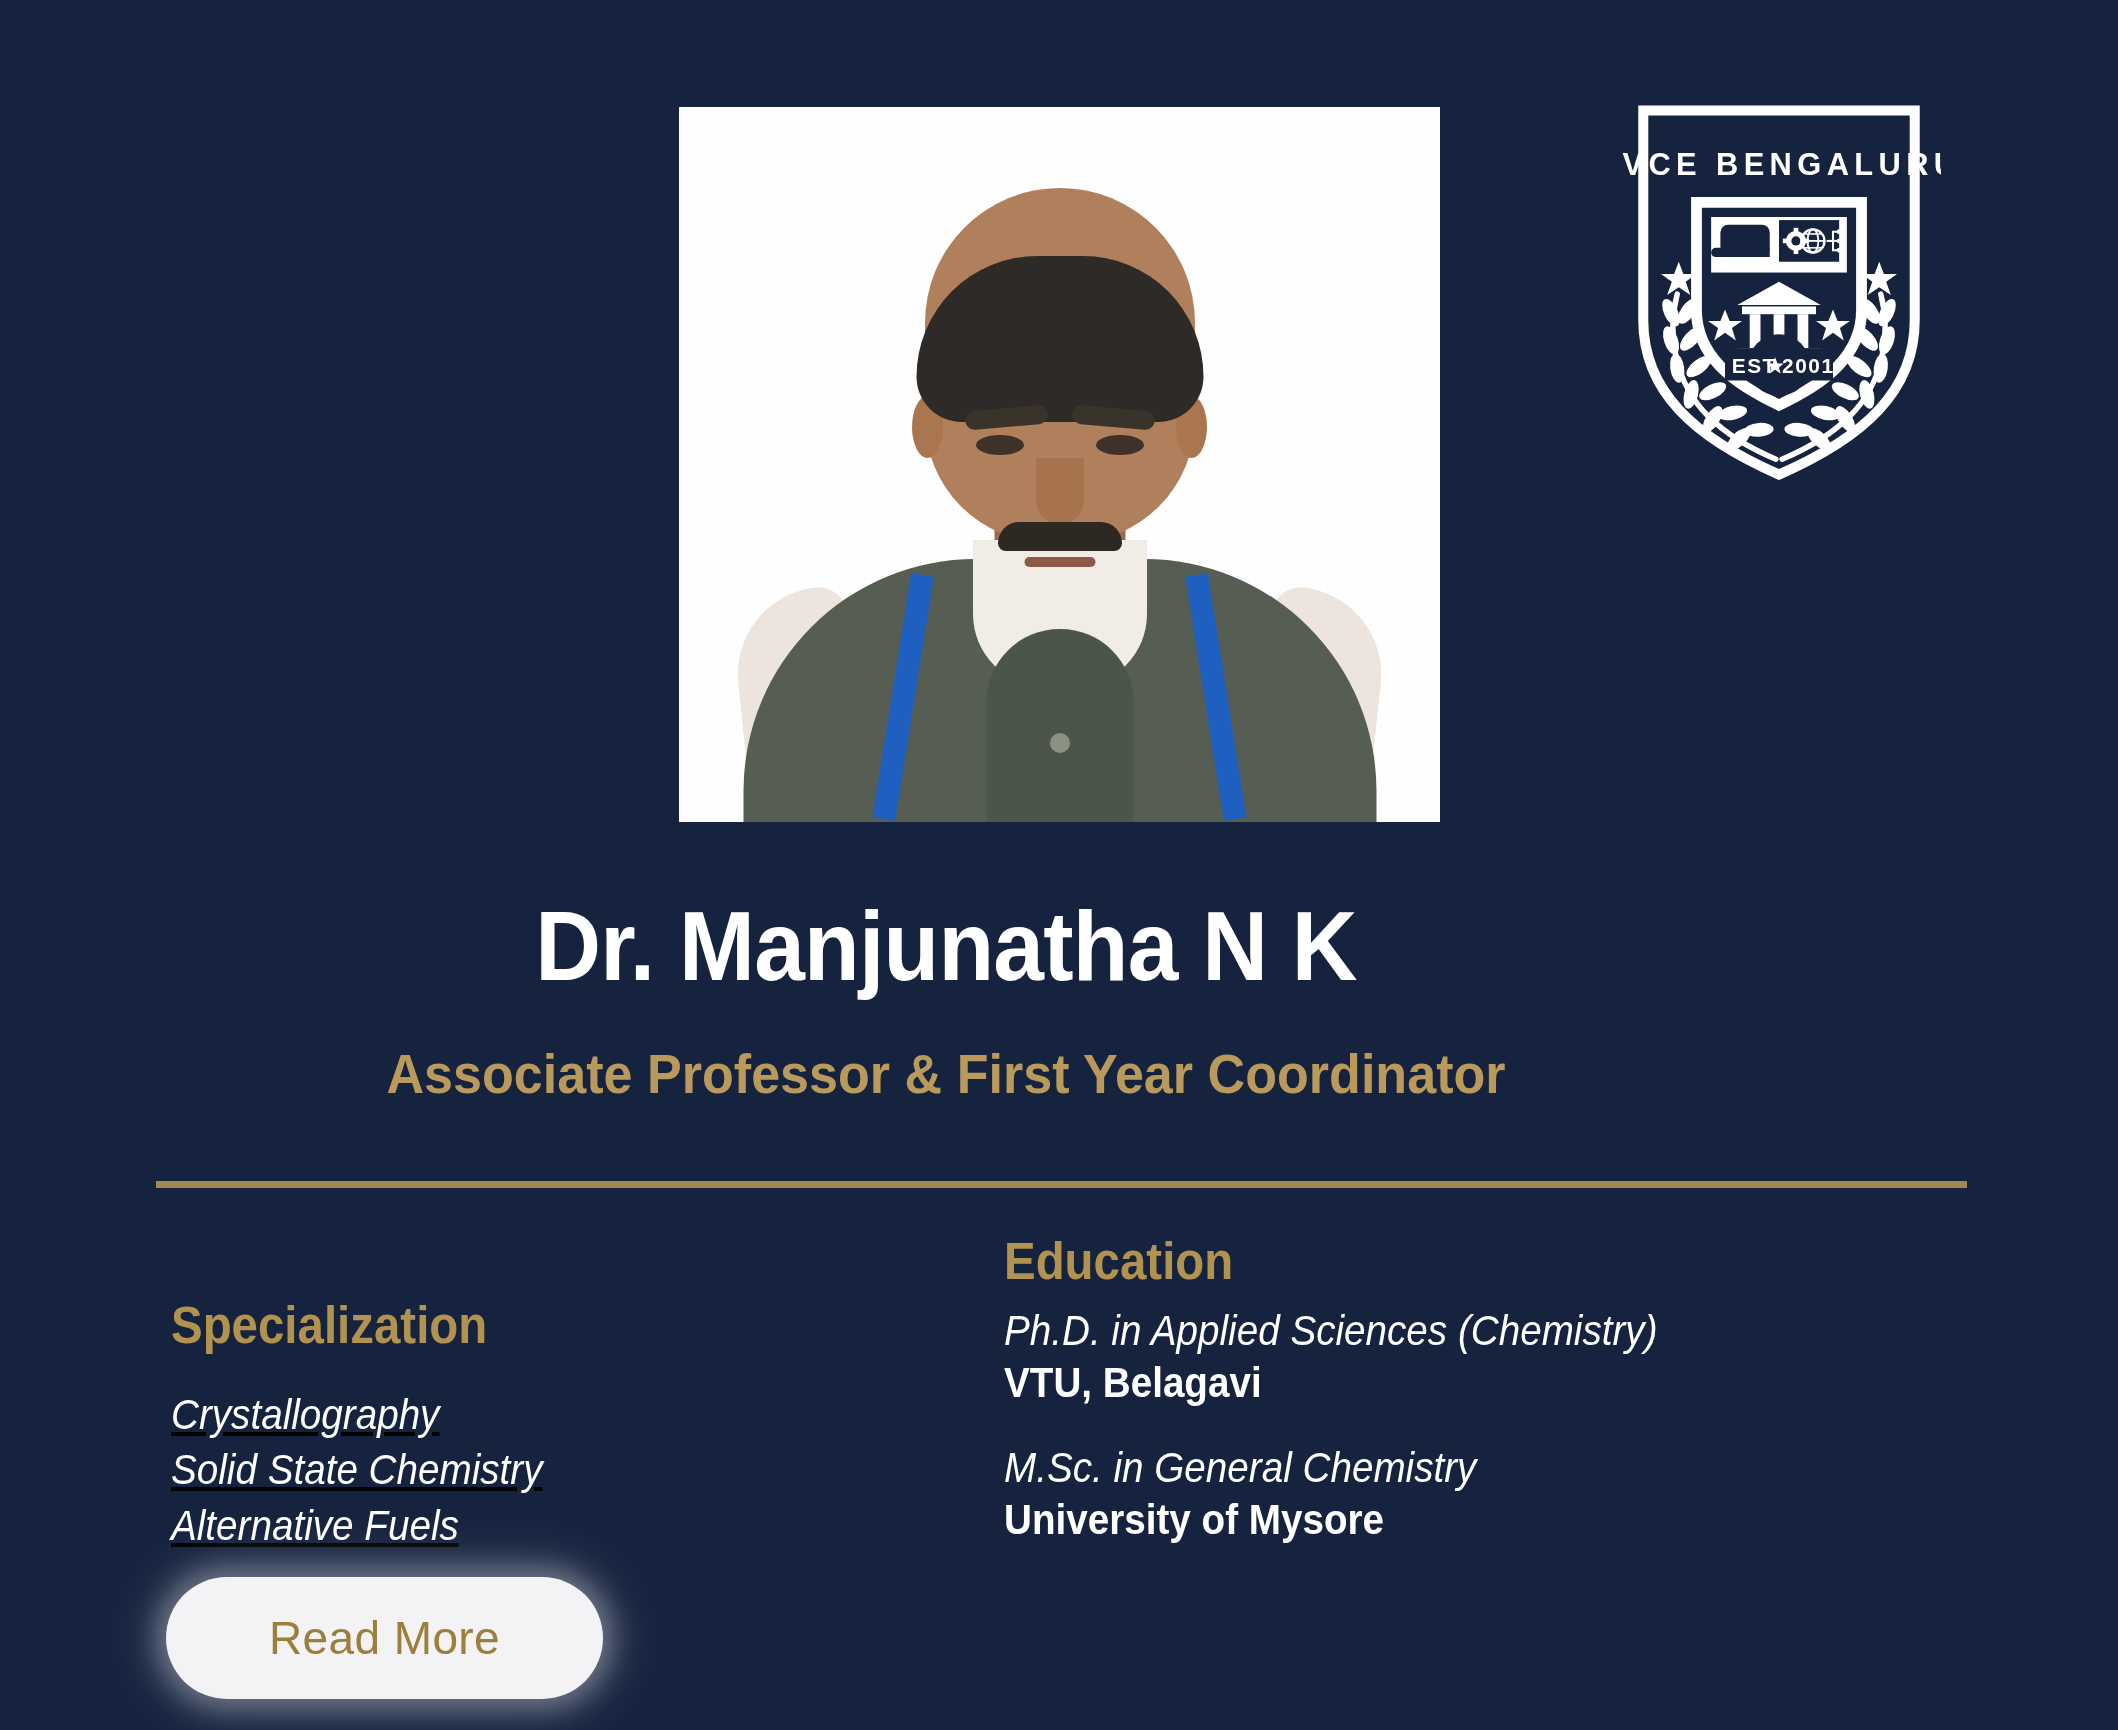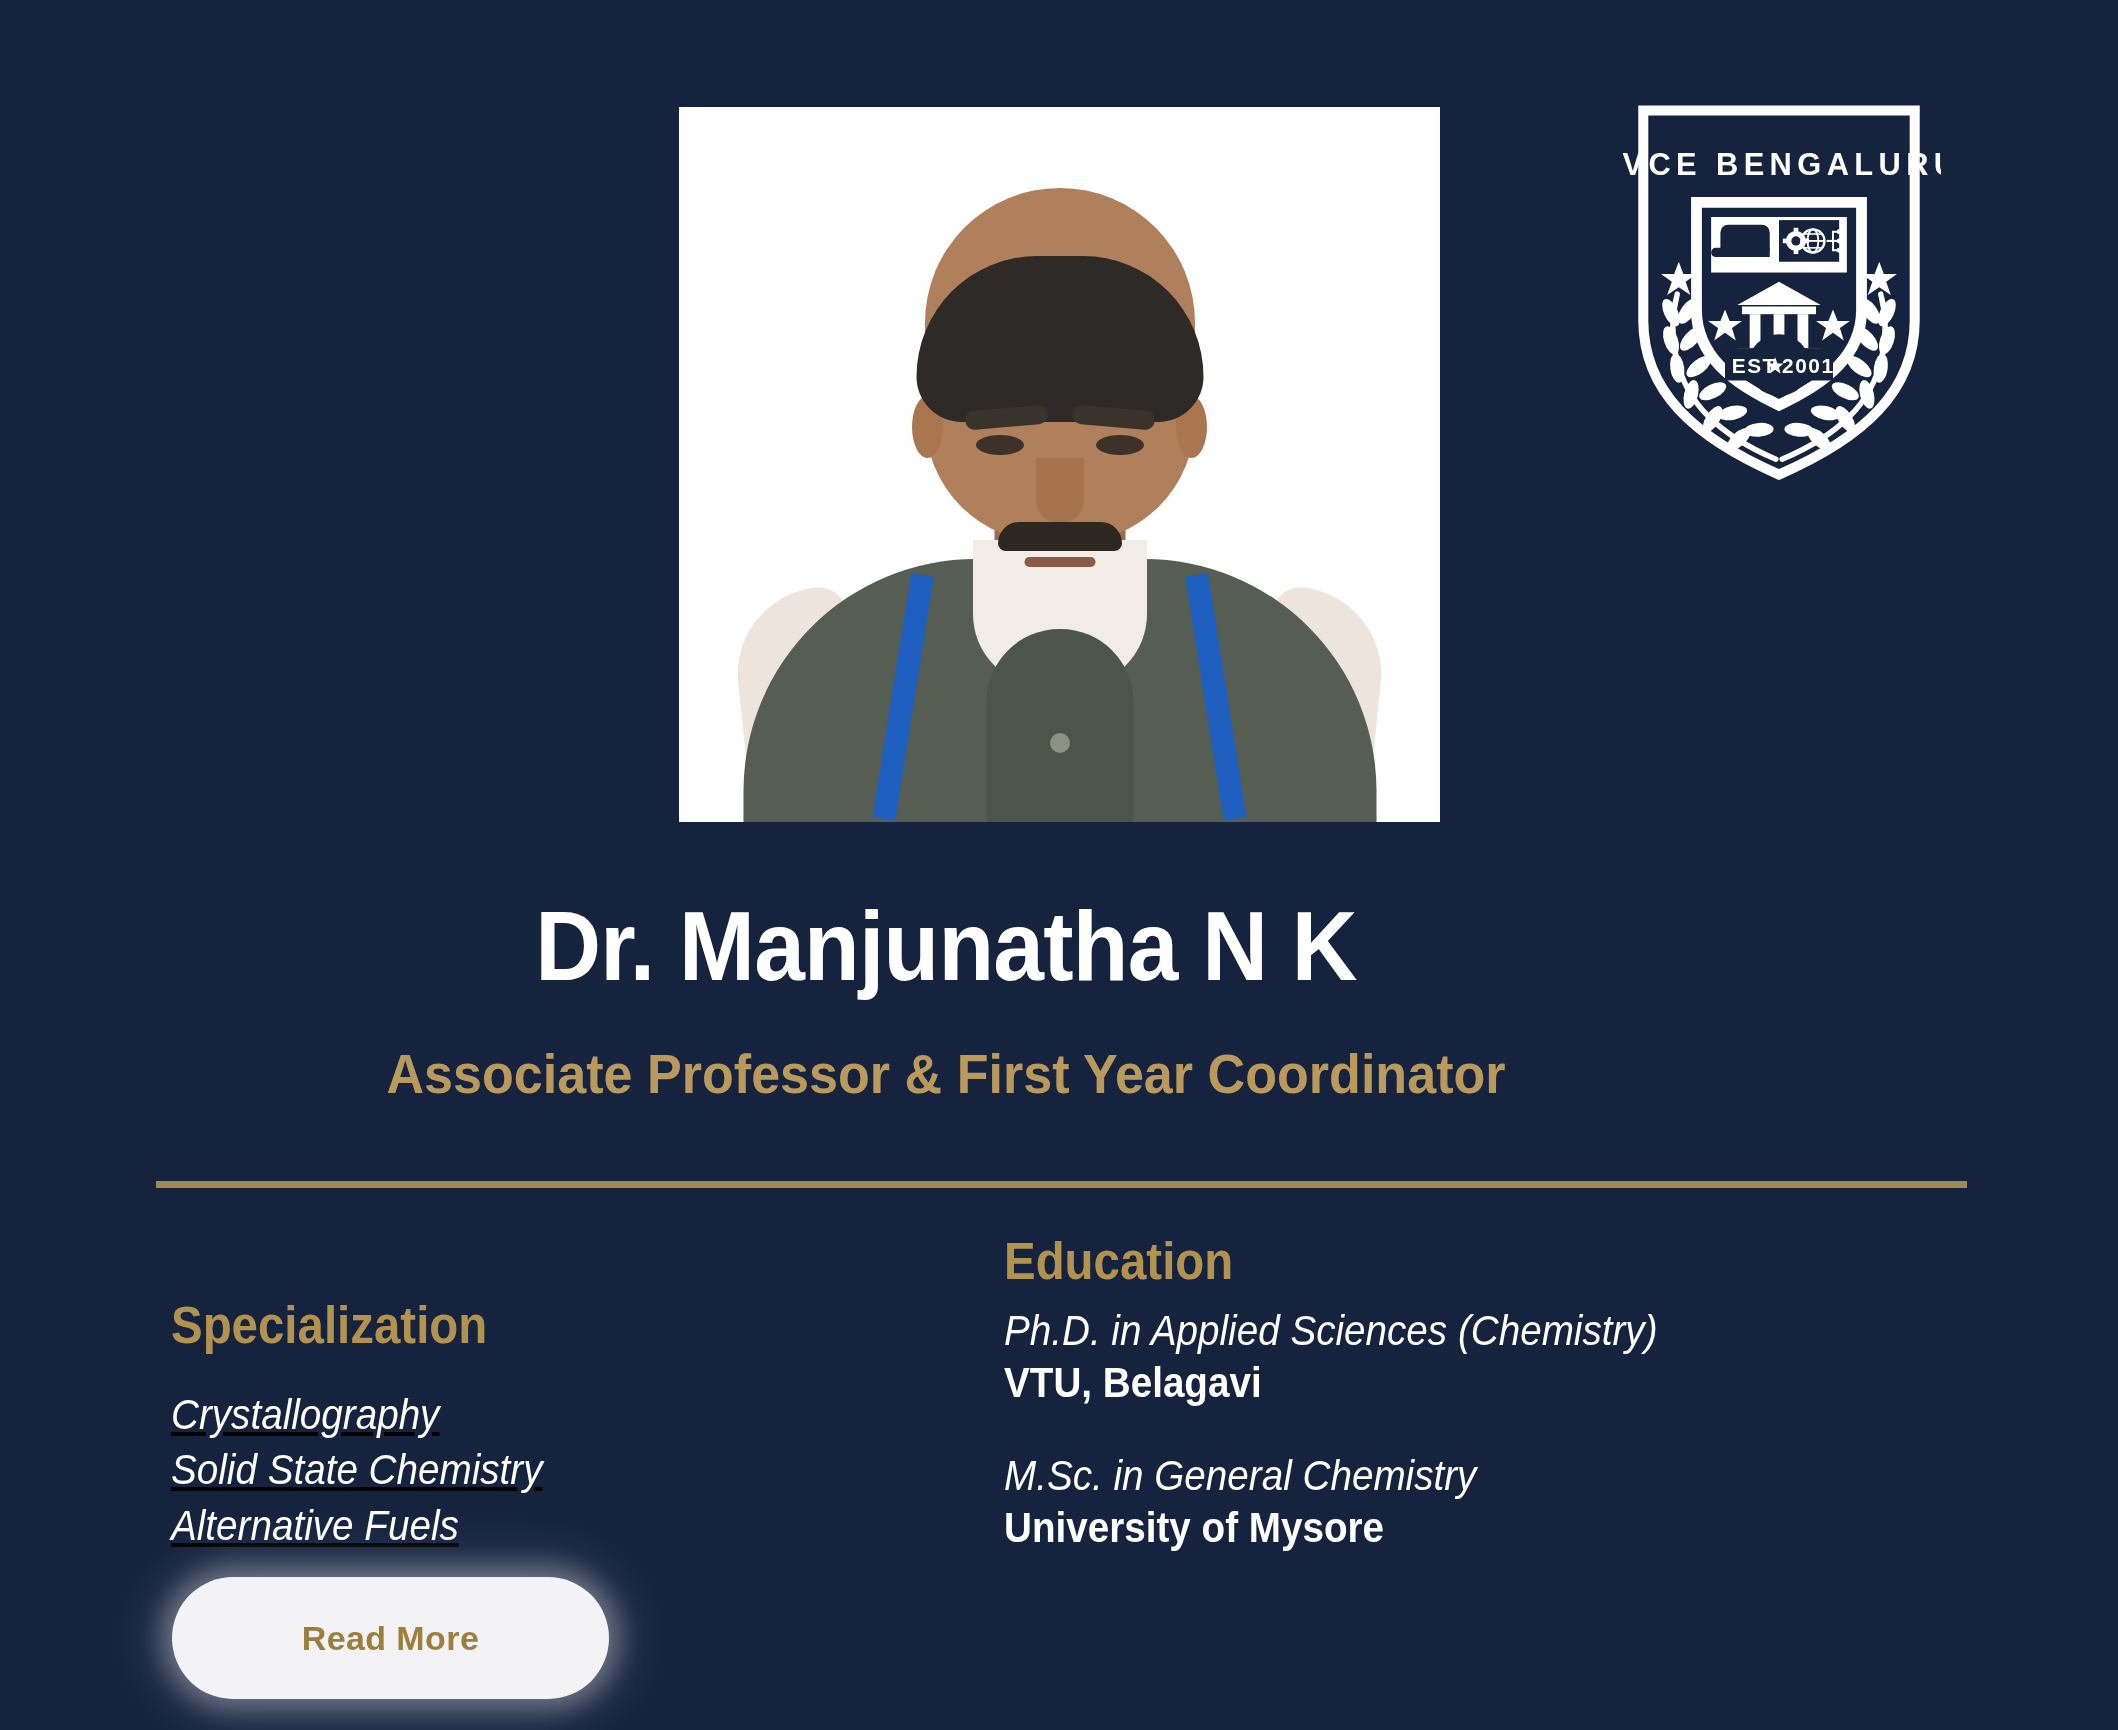--- a/index.html
+++ b/index.html
@@ -273,21 +273,21 @@
     color: #ffffff;
     font-size: 42px;
     font-style: italic;
     font-weight: 400;
     line-height: 1.33;
     transform: scaleX(0.92);
     transform-origin: left center;
     white-space: nowrap;
   }
   .edu-block { margin-top: 16px; }
-  .edu-block + .edu-block { margin-top: 40px; }
+  .edu-block + .edu-block { margin-top: 32px; }
   .edu-degree {
     color: #ffffff;
     font-size: 42px;
     font-style: italic;
     font-weight: 400;
     line-height: 1.25;
     transform: scaleX(0.92);
     transform-origin: left center;
     white-space: nowrap;
   }
@@ -297,31 +297,31 @@
     font-weight: 700;
     line-height: 1.25;
     transform: scaleX(0.92);
     transform-origin: left center;
     white-space: nowrap;
   }
 
   
   .read-more {
     position: absolute;
-    left: 172px;
+    left: 166px;
     top: 1577px;
     width: 437px;
     height: 122px;
     border: none;
     border-radius: 61px;
     background: #f3f3f5;
     color: #9c7f3c;
     font-family: "Liberation Sans", sans-serif;
-    font-size: 34px;
-    font-weight: 700;
+    font-size: 46px;
+    font-weight: 400;
     letter-spacing: 0.4px;
     cursor: pointer;
     box-shadow: 0 0 26px 10.8px rgba(255,255,255,0.30),
                 0 0 54px 20px rgba(255,255,255,0.12);
     display: flex;
     align-items: center;
     justify-content: center;
   }
 </style>
 </head>

